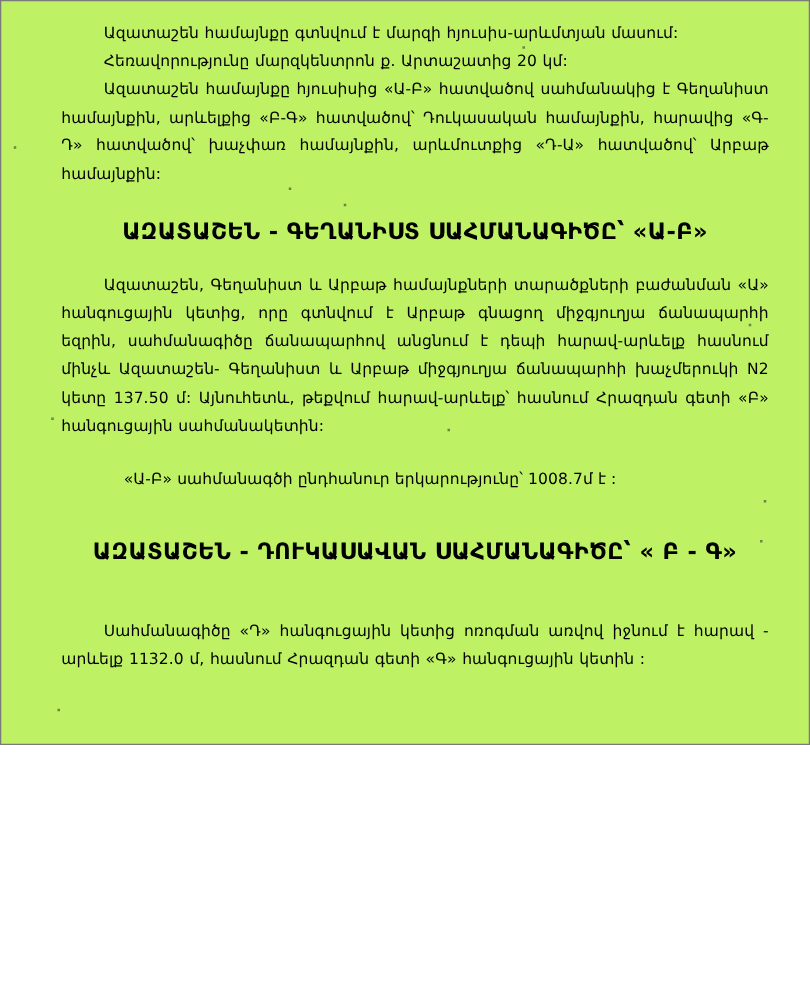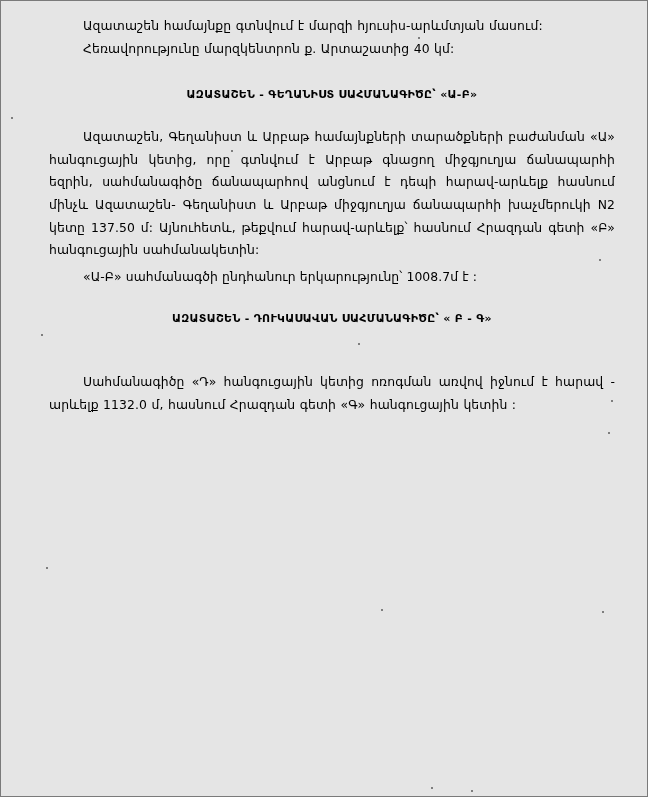--- a/index.html
+++ b/index.html
@@ -6,22 +6,22 @@
     margin: 0;
     padding: 0;
     background: #ffffff;
   }
   body {
     font-family: "DejaVu Sans", sans-serif;
   }
   .page {
     position: relative;
     width: 648px;
-    height: 797px;
-    background: #e5e5e5;
+    height: 596px;
+    background: #bef264;
     box-sizing: border-box;
     border: 1px solid #7a7a7a;
     overflow: hidden;
   }
   .content {
     position: absolute;
     left: 48px;
     top: 14px;
     width: 566px;
   }
@@ -37,29 +37,29 @@
   }
   p.indent {
     text-indent: 34px;
   }
   .spacer-sm { height: 9px; }
   .spacer-md { height: 20px; }
   .spacer-lg { height: 24px; }
   .spacer-xs { height: 4px; }
   h2.section-heading {
     margin: 0;
-    font-size: 11px;
+    font-size: 18px;
     line-height: 22px;
     font-weight: bold;
     text-align: center;
     color: #000000;
     letter-spacing: 0.3px;
   }
   p.quote-line {
-    margin: 0;
+    margin: 16px;
     font-size: 12.4px;
     line-height: 22.6px;
     color: #000000;
     text-indent: 34px;
     text-align: left;
     letter-spacing: 0.1px;
   }
   .noise-dot {
     position: absolute;
     width: 2px;
@@ -70,22 +70,23 @@
 </style>
 </head>
 <body>
 
 <div class="page">
 
   <div class="content">
 
     <p class="body-par indent">Ազատաշեն համայնքը գտնվում է մարզի հյուսիս-արևմտյան մասում:</p>
 
-    <p class="body-par indent">Հեռավորությունը մարզկենտրոն ք. Արտաշատից 40 կմ:</p>
+    <p class="body-par indent">Հեռավորությունը մարզկենտրոն ք. Արտաշատից 20 կմ:</p>
 
+    <p class="body-par indent">Ազատաշեն համայնքը հյուսիսից    «Ա-Բ» հատվածով սահմանակից է Գեղանիստ համայնքին, արևելքից «Բ-Գ» հատվածով՝ Դուկասական համայնքին, հարավից «Գ-Դ» հատվածով՝ խաչփառ համայնքին, արևմուտքից «Դ-Ա» հատվածով՝ Արբաթ համայնքին:</p>
 
     <div class="spacer-lg"></div>
 
     <h2 class="section-heading">ԱԶԱՏԱՇԵՆ - ԳԵՂԱՆԻՍՏ ՍԱՀՄԱՆԱԳԻԾԸ՝ «Ա-Բ»</h2>
 
     <div class="spacer-md"></div>
 
     <p class="body-par indent">Ազատաշեն, Գեղանիստ և Արբաթ համայնքների   տարածքների բաժանման «Ա» հանգուցային կետից, որը գտնվում է Արբաթ գնացող միջգյուղյա ճանապարհի եզրին, սահմանագիծը ճանապարհով անցնում է դեպի հարավ-արևելք հասնում մինչև Ազատաշեն- Գեղանիստ  և Արբաթ միջգյուղյա ճանապարհի  խաչմերուկի N2 կետը 137.50 մ:  Այնուհետև, թեքվում հարավ-արևելք՝  հասնում Հրազդան գետի  «Բ» հանգուցային սահմանակետին:</p>
 
     <div class="spacer-xs"></div>

